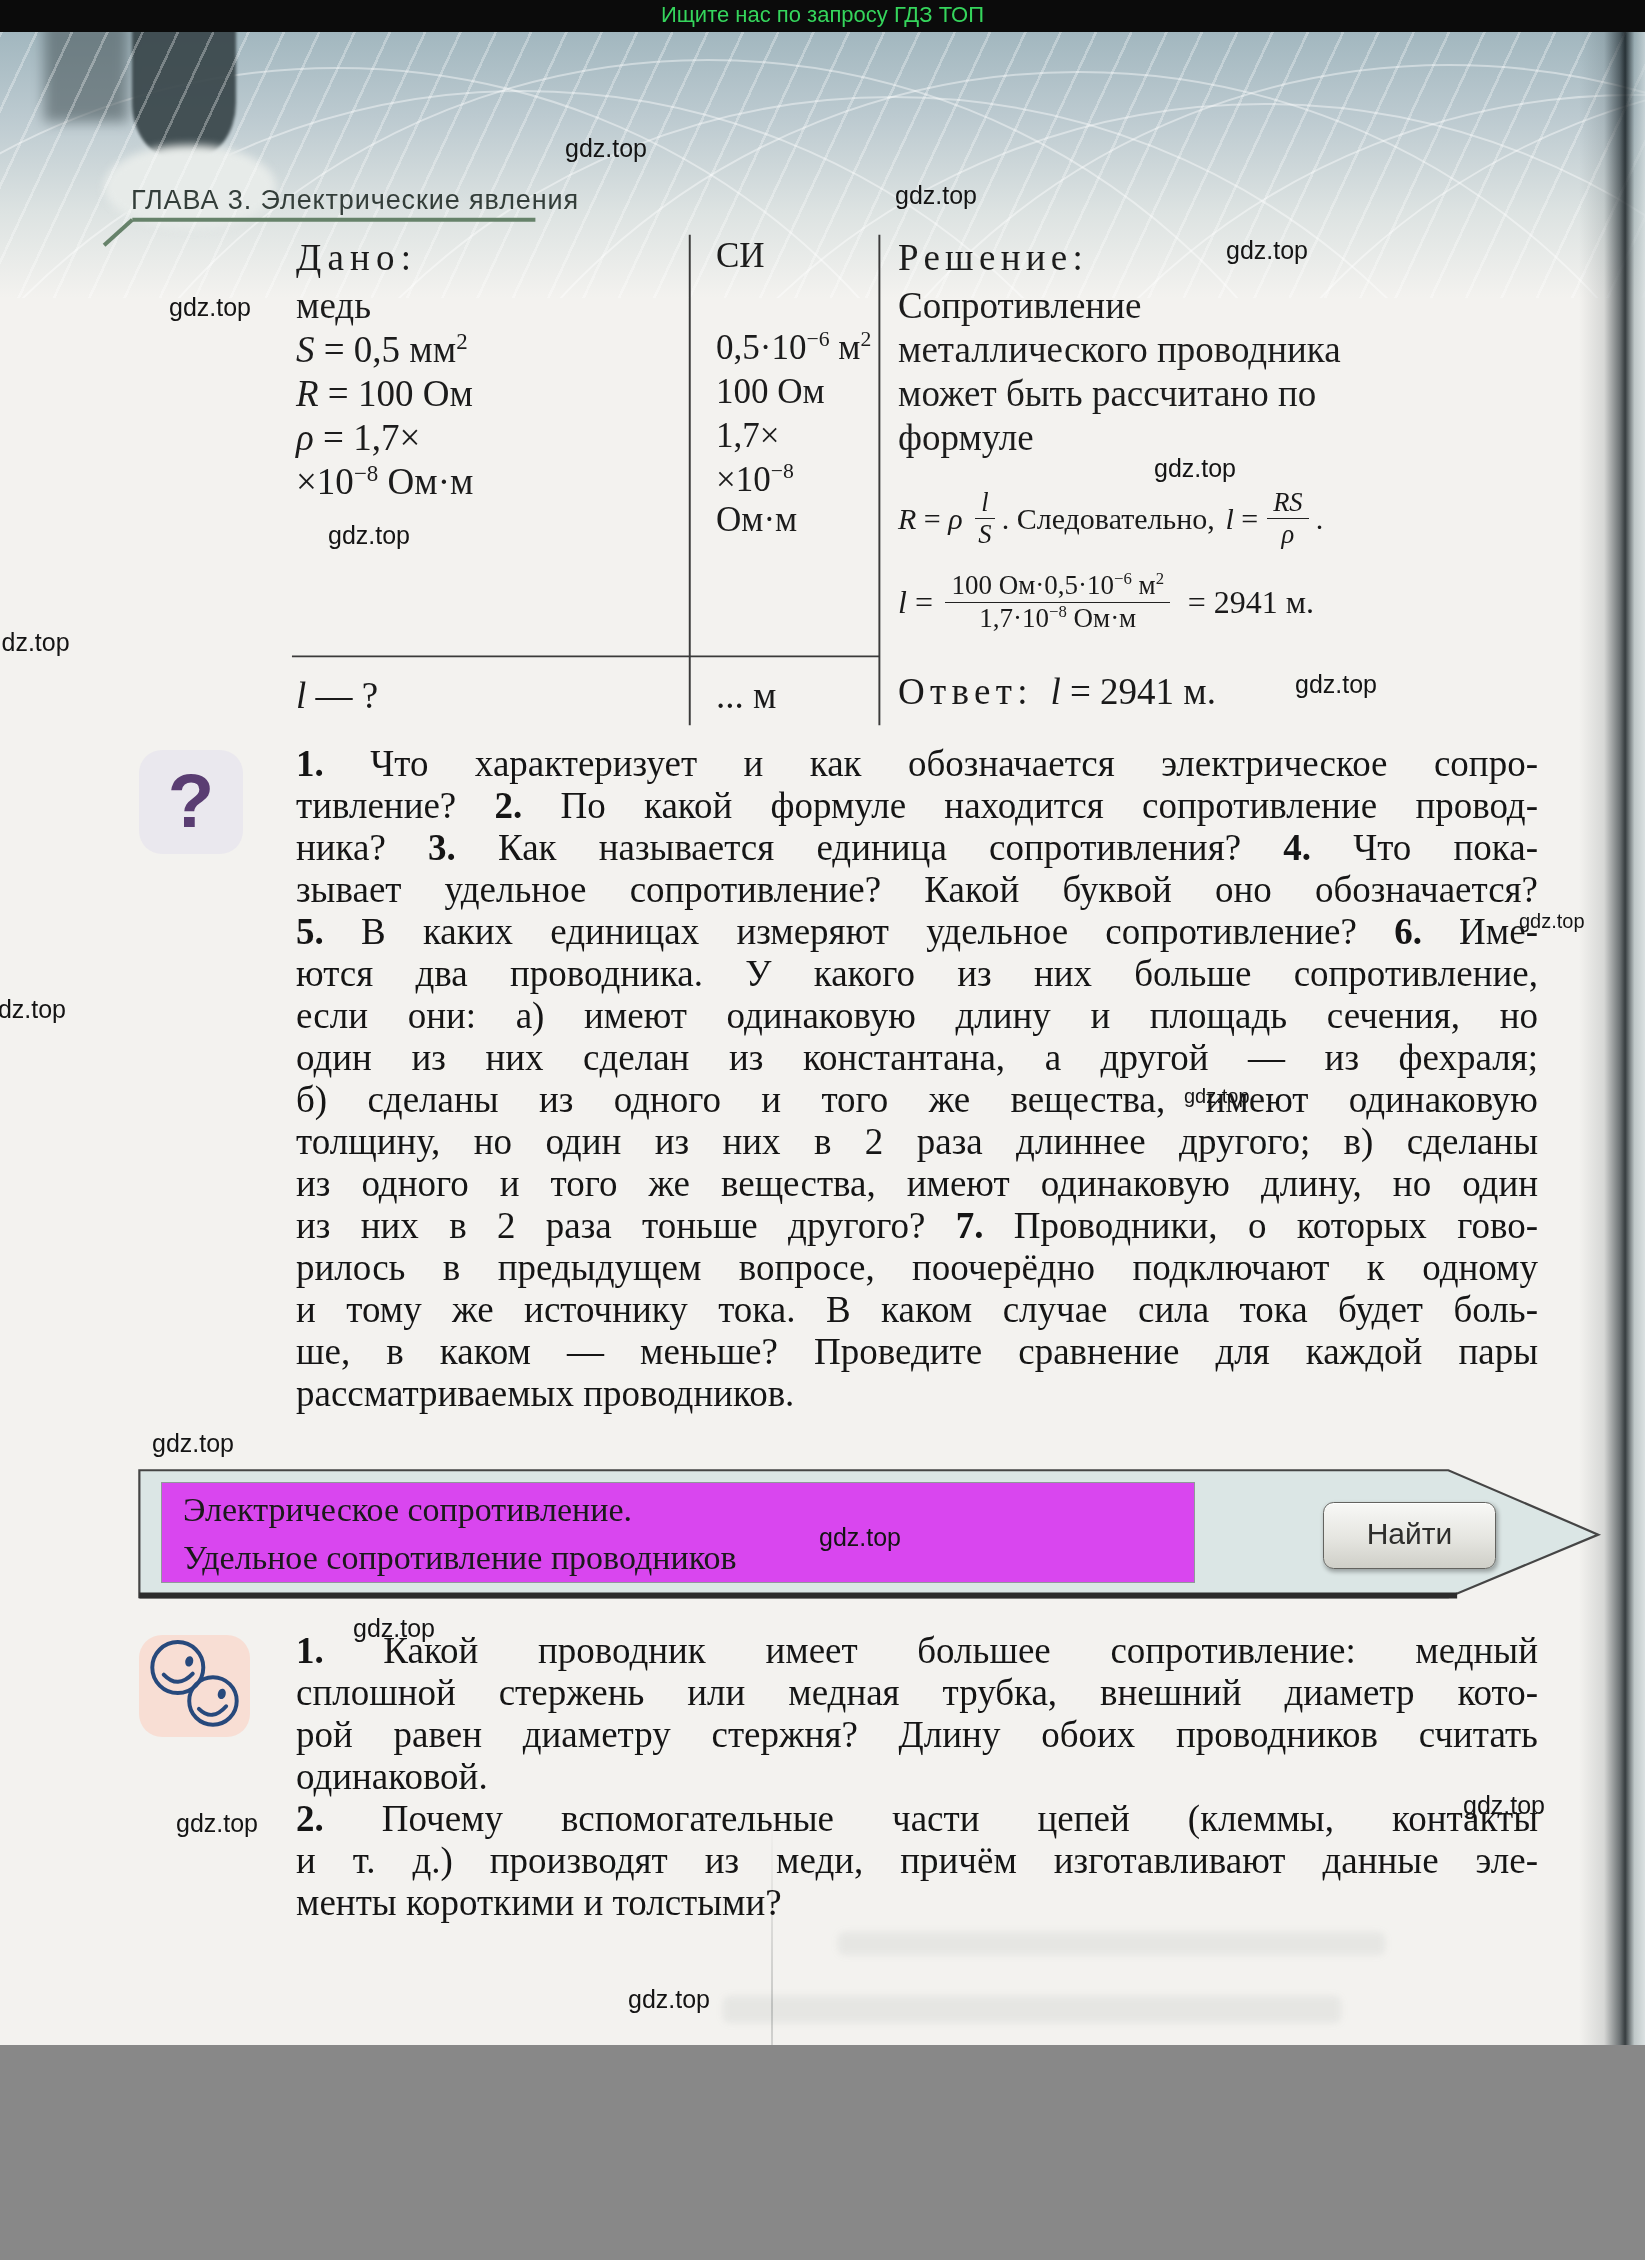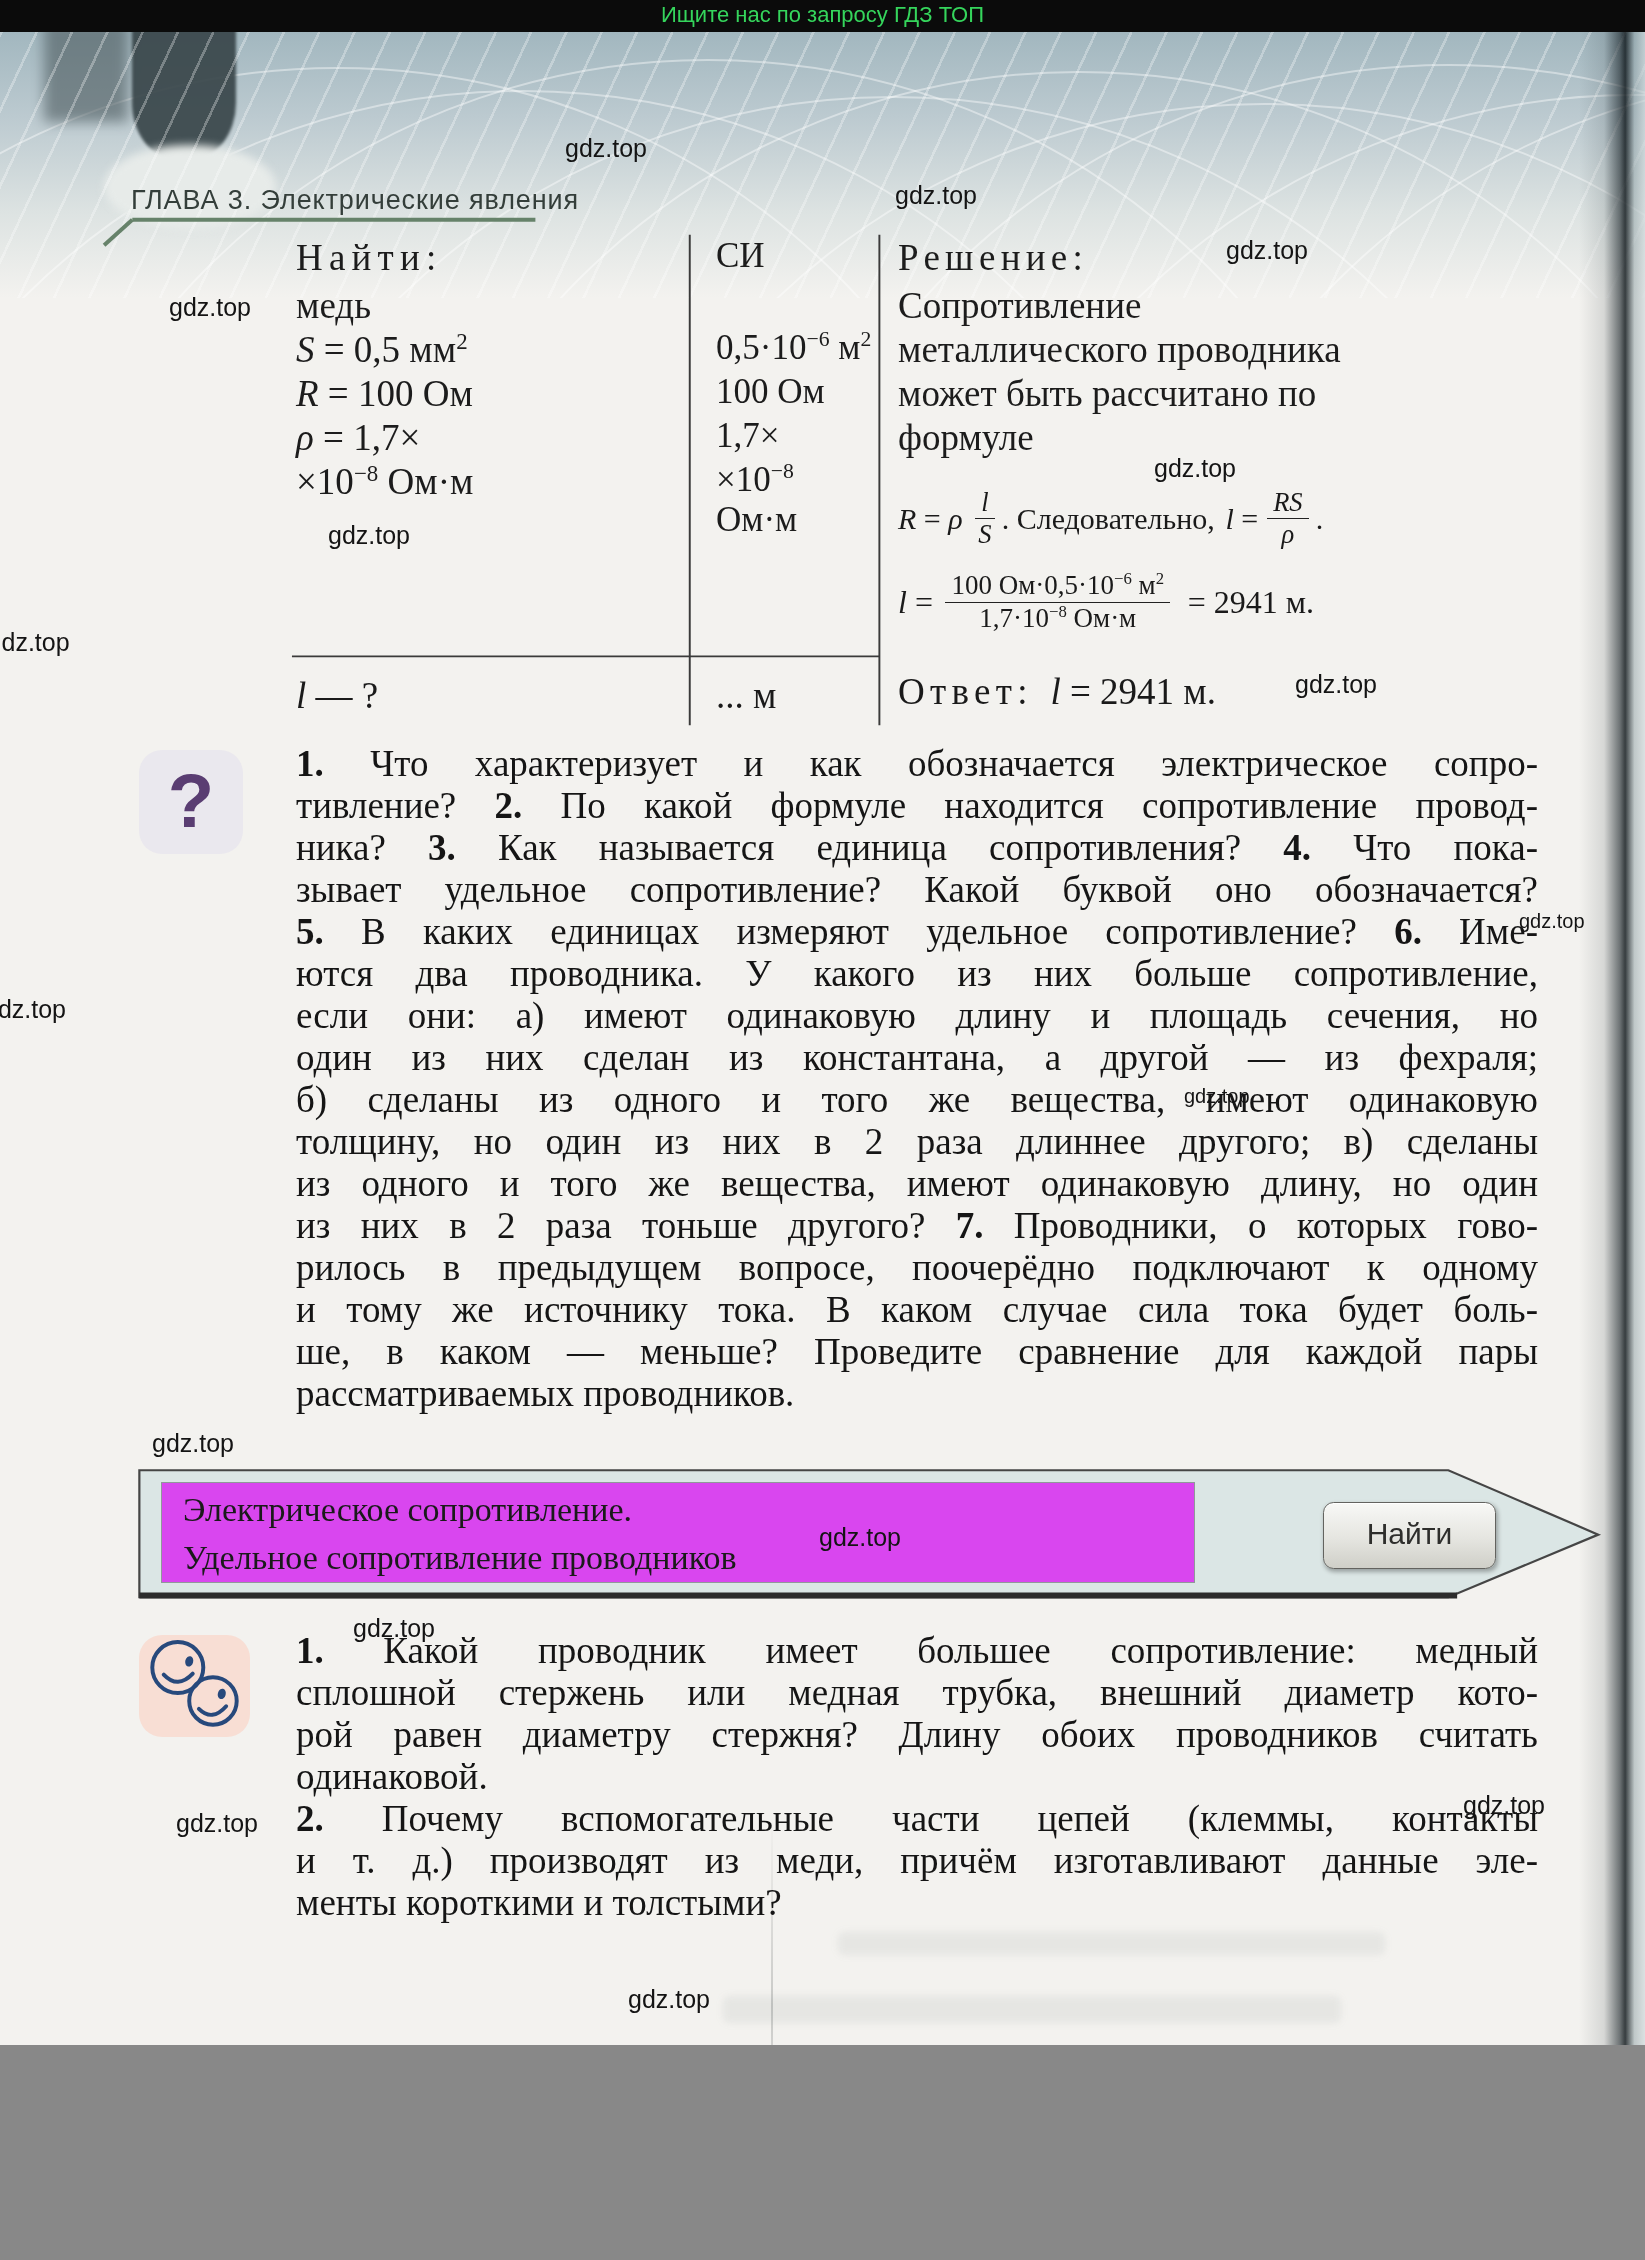--- a/index.html
+++ b/index.html
@@ -135,21 +135,21 @@
     <path d="M150,249 L118,278" stroke="#66826a" stroke-width="4.5" fill="none"></path>
     <path d="M782,266 V822" stroke="#3a3a3a" stroke-width="2.2" fill="none"></path>
     <path d="M997,266 V822" stroke="#3a3a3a" stroke-width="2.2" fill="none"></path>
     <path d="M331,744 H997" stroke="#3a3a3a" stroke-width="2.2" fill="none"></path>
     <path d="M56,2410 H300" stroke="#2e5d3a" stroke-width="3.5" fill="none"></path>
     <path d="M300,2410 L400,2462" stroke="#2e5d3a" stroke-width="3.5" fill="none"></path>
     <path d="M400,2462 H705" stroke="#2e5d3a" stroke-width="3.5" fill="none"></path>
   </svg>
 
   <div class="col col-given">
-    <div class="t-title ls-given">Найти:</div>
+    <div class="t-title ls-given">Дано:</div>
     <div>
         <div class="trow">медь</div>
         <div class="trow"><i>S</i> = 0,5 мм<sup>2</sup></div>
         <div class="trow"><i>R</i> = 100 Ом</div>
         <div class="trow"><i>ρ</i> = 1,7×</div>
         <div class="trow">×10<sup>−8</sup> Ом·м</div>
       </div>
   </div>
   <div class="col col-si">
     <div class="t-title">СИ</div>

